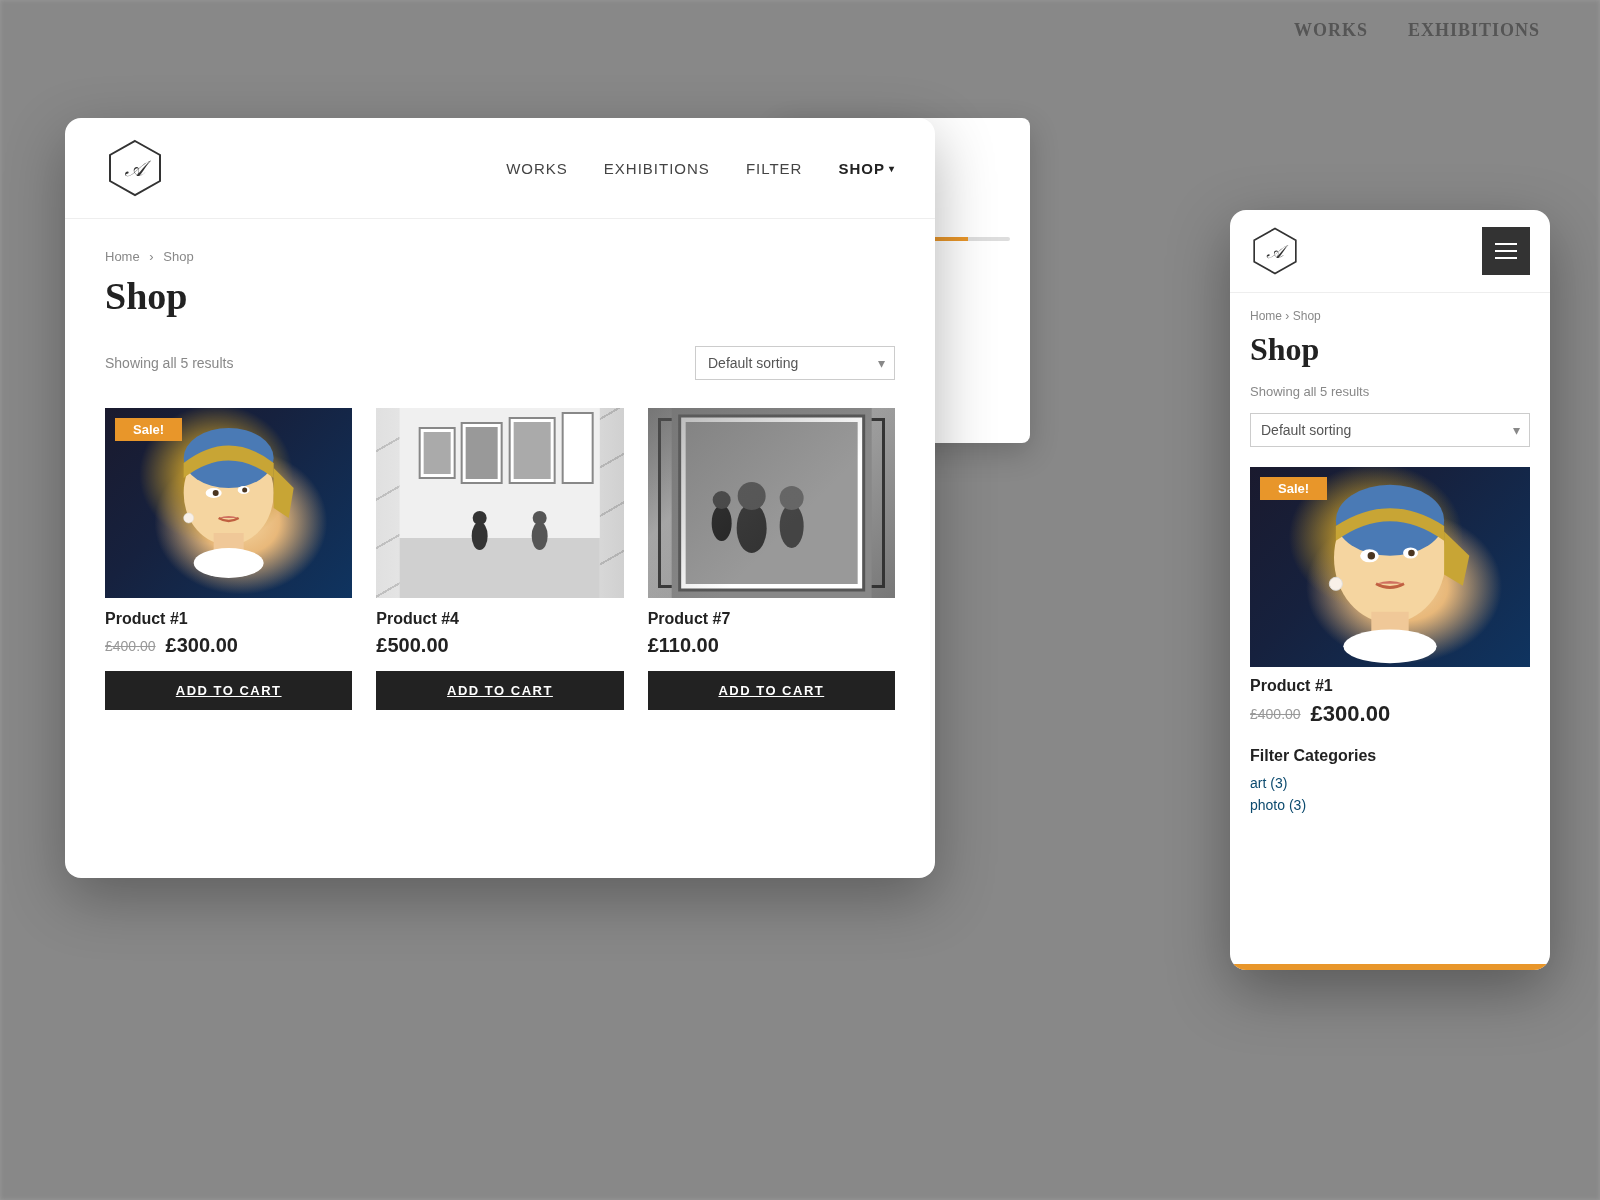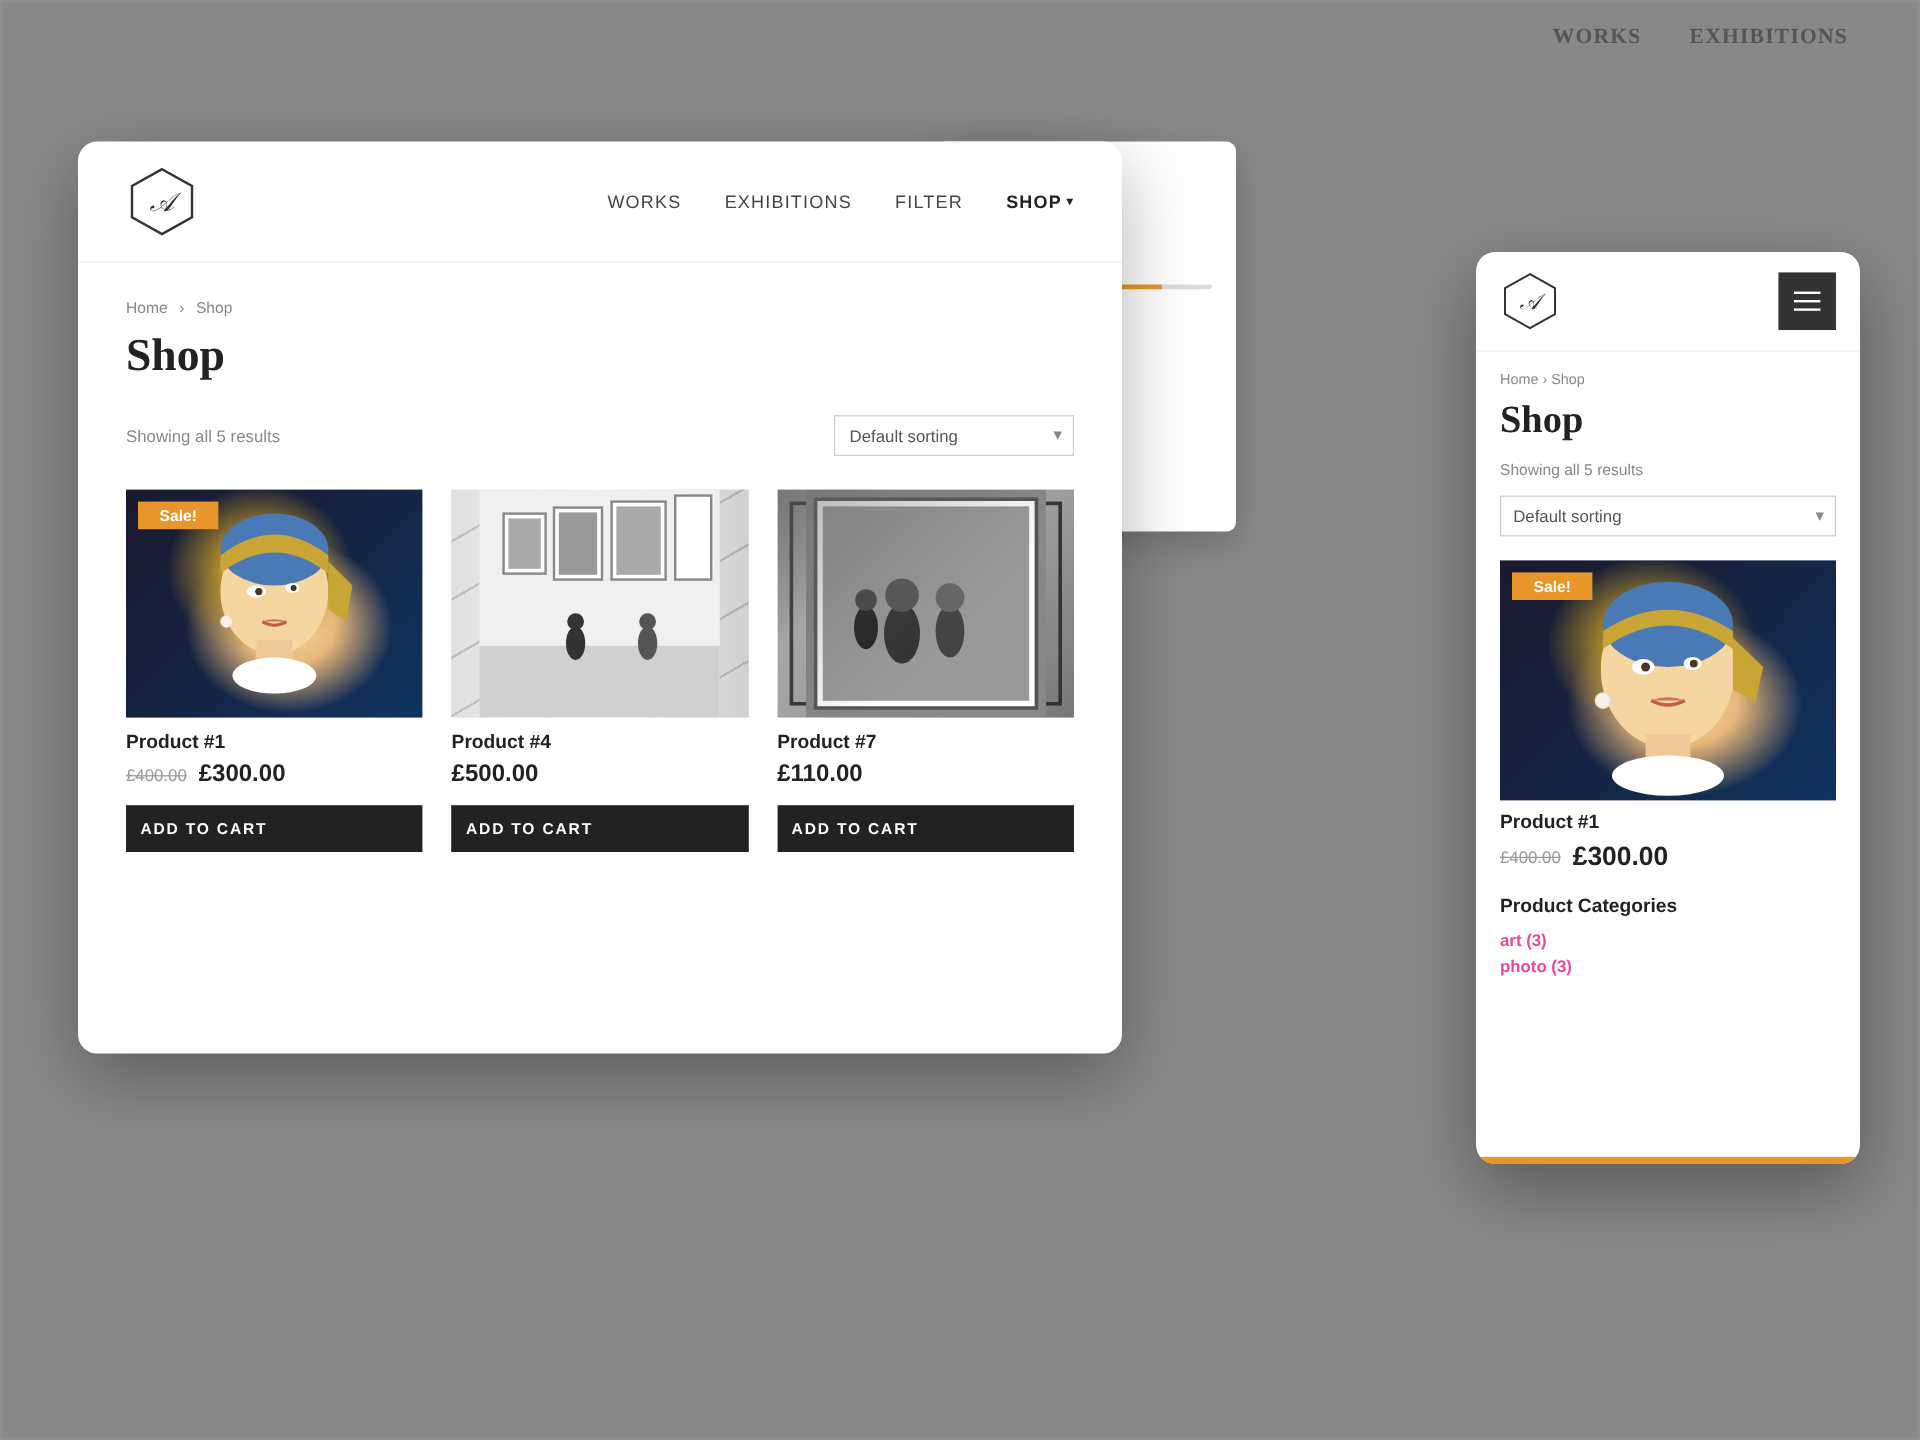--- a/index.html
+++ b/index.html
@@ -237,21 +237,22 @@
       width: 100%;
       background: #222;
       color: white;
       border: none;
       padding: 12px;
       font-size: 13px;
       font-weight: bold;
       letter-spacing: 1.5px;
       cursor: pointer;
       font-family: 'Arial', sans-serif;
-      text-align: left;
+      text-align: center;
+      text-decoration: underline;
     }
 
     
     .sidebar-panel {
       position: absolute;
       top: 118px; left: 780px;
       width: 250px;
       background: white;
       border-radius: 8px;
       box-shadow: 0 10px 30px rgba(0,0,0,0.2);
@@ -440,24 +441,23 @@
 
     .mobile-categories {
       margin-top: 20px;
     }
     .mobile-categories h4 {
       font-size: 16px; font-weight: bold; color: #222;
       margin-bottom: 10px;
       font-family: 'Arial', sans-serif;
     }
     .mobile-cat-item {
-      font-size: 14px; color: #ec4899;
+      font-size: 14px; color: #0c4a6e;
       font-family: 'Arial', sans-serif;
       margin-bottom: 6px;
-      font-weight: bold;
     }
 
     
     .mobile-orange-bar {
       height: 6px;
       background: #e8962a;
       flex-shrink: 0;
     }
   </style>
 </head>
@@ -678,21 +678,21 @@
         </svg>
       </div>
       <div class="mobile-product-name">Product #1</div>
       <div class="mobile-product-pricing">
         <span class="mobile-price-orig">£400.00</span>
         <span class="mobile-price-sale">£300.00</span>
       </div>
     </div>
 
     <div class="mobile-categories">
-      <h4>Product Categories</h4>
+      <h4>Filter Categories</h4>
       <div class="mobile-cat-item">
         <span>art</span> <span>(3)</span>
       </div>
       <div class="mobile-cat-item">
         <span>photo</span> <span>(3)</span>
       </div>
     </div>
   </div>
 
   <div class="mobile-orange-bar"></div>

